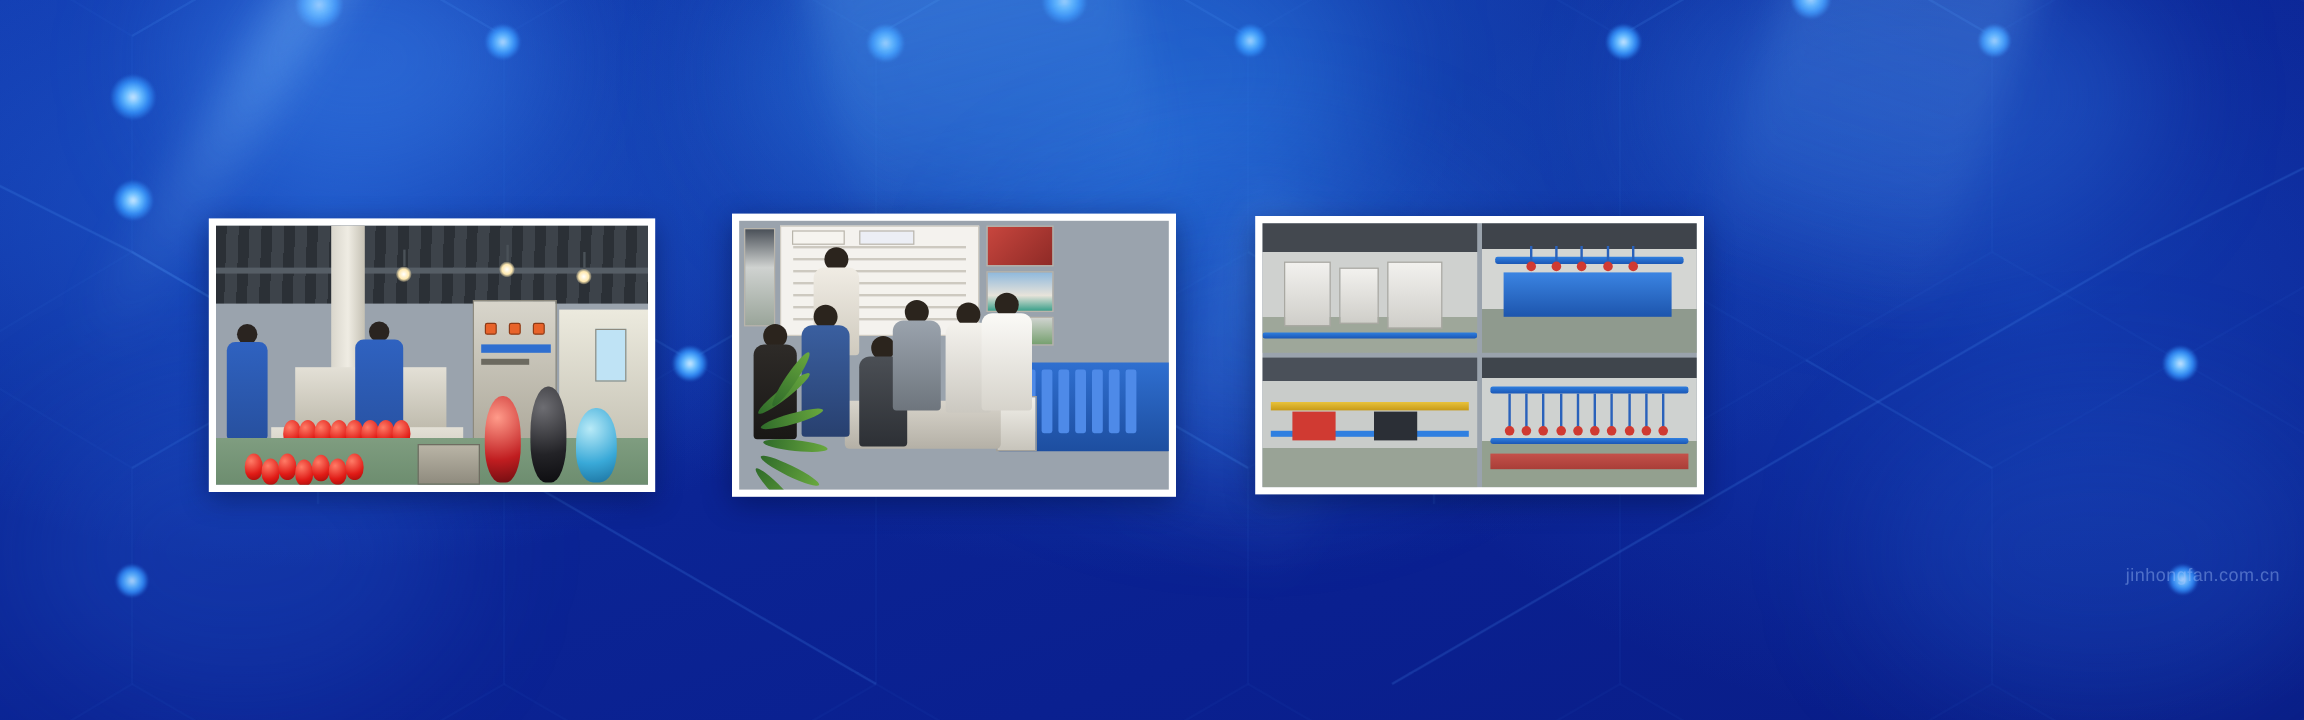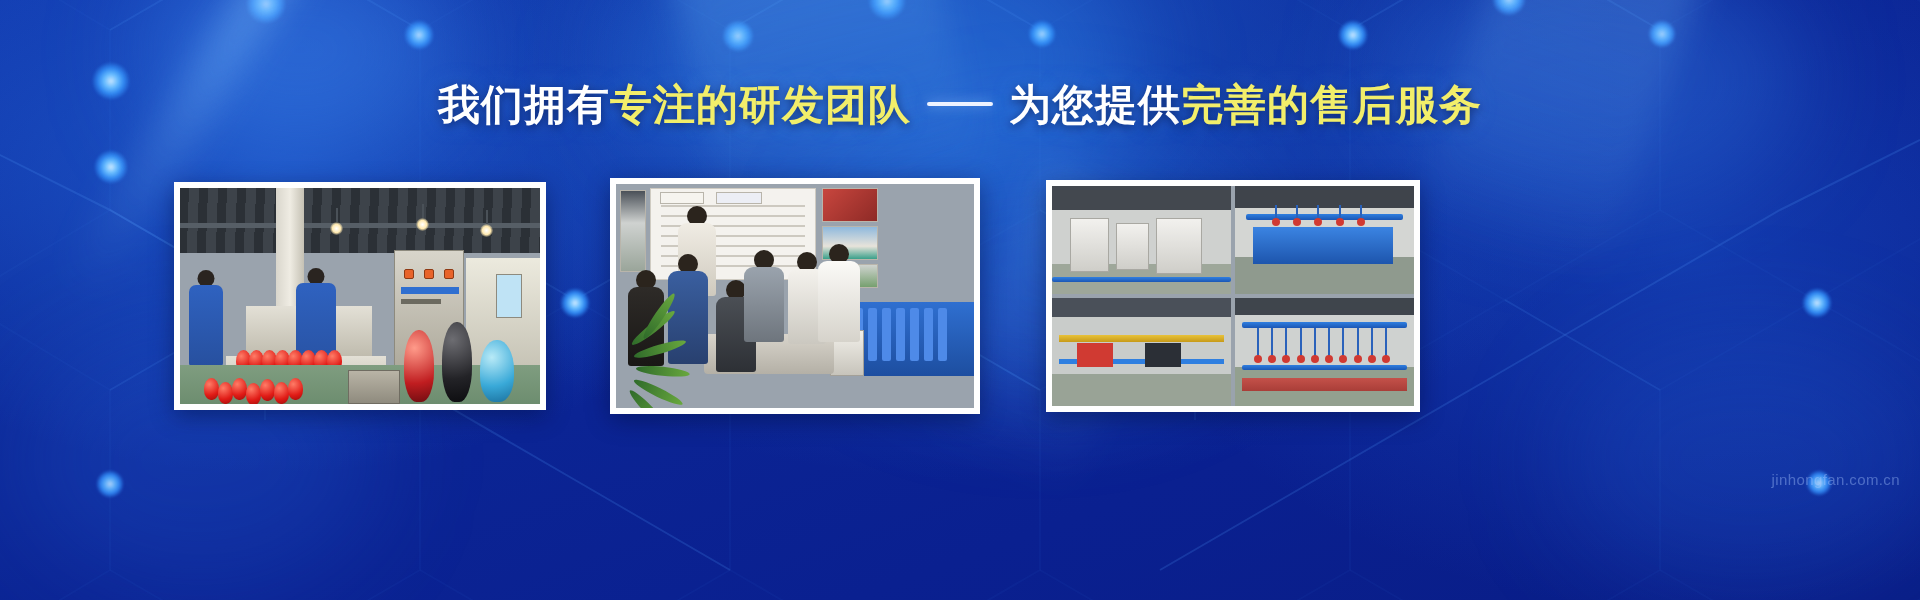--- a/index.html
+++ b/index.html
@@ -239,23 +239,20 @@
     <div class="streak" style="left:170px; top:-110px; width:46px; height:430px; transform:rotate(32deg);
                 background:linear-gradient(180deg,rgba(130,195,255,.45),rgba(130,195,255,0));"></div>
     <div class="streak" style="left:690px; top:-120px; width:260px; height:330px; transform:rotate(-14deg);
                 background:linear-gradient(180deg,rgba(120,195,255,.30),rgba(120,195,255,0));"></div>
     <div class="streak" style="left:980px; top:180px; width:150px; height:300px; transform:rotate(24deg);
                 background:linear-gradient(180deg,rgba(110,180,255,.22),rgba(110,180,255,0));"></div>
     <div class="streak" style="left:1460px;top:-80px; width:200px; height:340px; transform:rotate(18deg);
                 background:linear-gradient(180deg,rgba(120,190,255,.26),rgba(120,190,255,0));"></div>
   </div>
 
-  <h1 class="headline">
-    <span class="h-white">我们拥有</span><span class="h-yellow">专注的研发团队</span><span class="h-dash"></span><span class="h-white">为您提供</span><span class="h-yellow">完善的售后服务</span>
-  </h1>
 
   <div class="cards">
 
     <div class="card" id="card-1">
       <div class="photo p1">
         <div class="ceiling"></div>
         <div class="beam"></div>
         <div class="lamp" style="left:150px; top:34px;">
             <i></i>
           </div>

